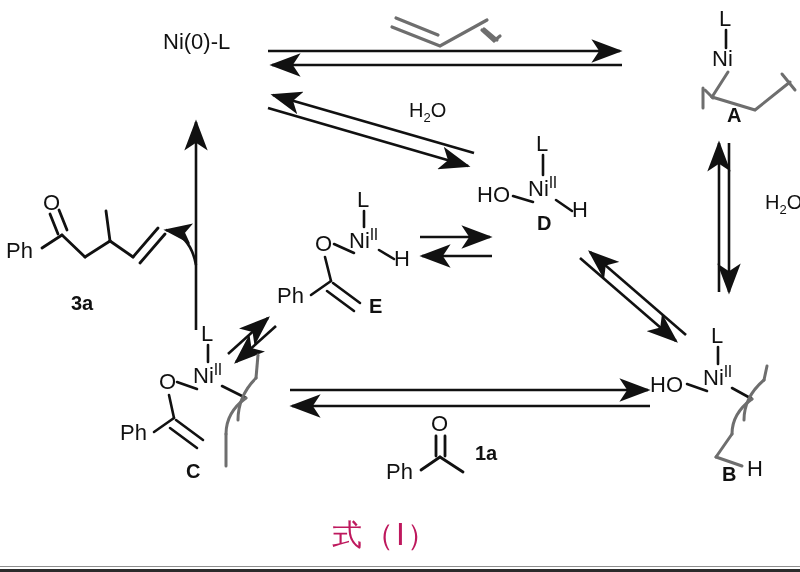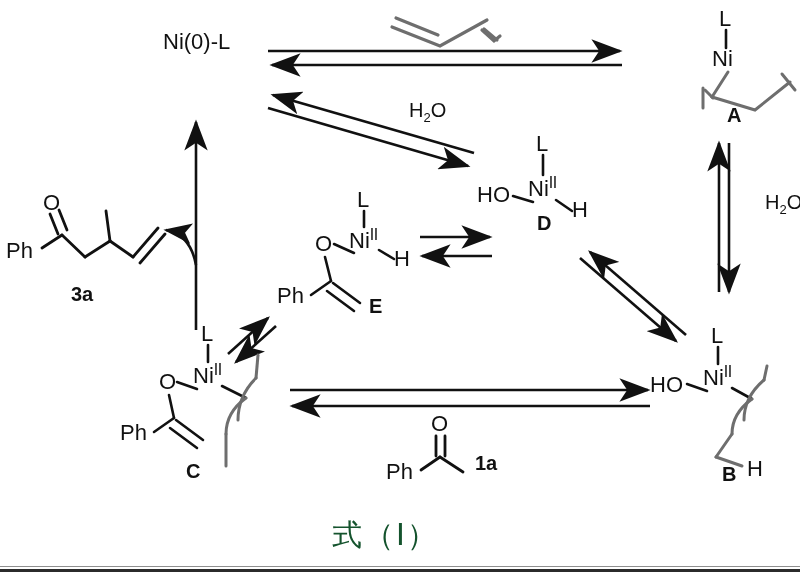--- a/index.html
+++ b/index.html
@@ -50,21 +50,21 @@
   .sub {
     font-size: 13px;
     vertical-align: sub;
   }
   .nil {
     font-size: 22px;
   }
   .caption {
     font-family: "DejaVu Sans", sans-serif;
     font-size: 30px;
-    color: #14532d;
+    color: #be185d;
     letter-spacing: 2px;
   }
   .bottomrule {
     position: absolute;
     left: 0;
     bottom: 0;
     width: 800px;
     height: 3px;
     background: #2b2b2b;
   }
@@ -320,31 +320,31 @@
   <div class="lbl species-name" style="left:722px; top:464px;">
     <span>B</span>
   </div>
 
   <div class="lbl atom" style="left:43px; top:192px;">
     <span>O</span>
   </div>
   <div class="lbl atom" style="left:6px; top:240px;">
     <span>Ph</span>
   </div>
-  <div class="lbl species-name" style="left:71px; top:284px;">
+  <div class="lbl species-name" style="left:71px; top:293px;">
     <span>3a</span>
   </div>
 
   <div class="lbl atom" style="left:431px; top:413px;">
     <span>O</span>
   </div>
   <div class="lbl atom" style="left:386px; top:461px;">
     <span>Ph</span>
   </div>
-  <div class="lbl species-name" style="left:475px; top:453px;">
+  <div class="lbl species-name" style="left:475px; top:443px;">
     <span>1a</span>
   </div>
 
   <div class="lbl caption" style="left:332px; top:520px;">
     <span>式（I）</span>
   </div>
 
   <div class="bottomrule2"></div>
   <div class="bottomrule"></div>
 </div>

